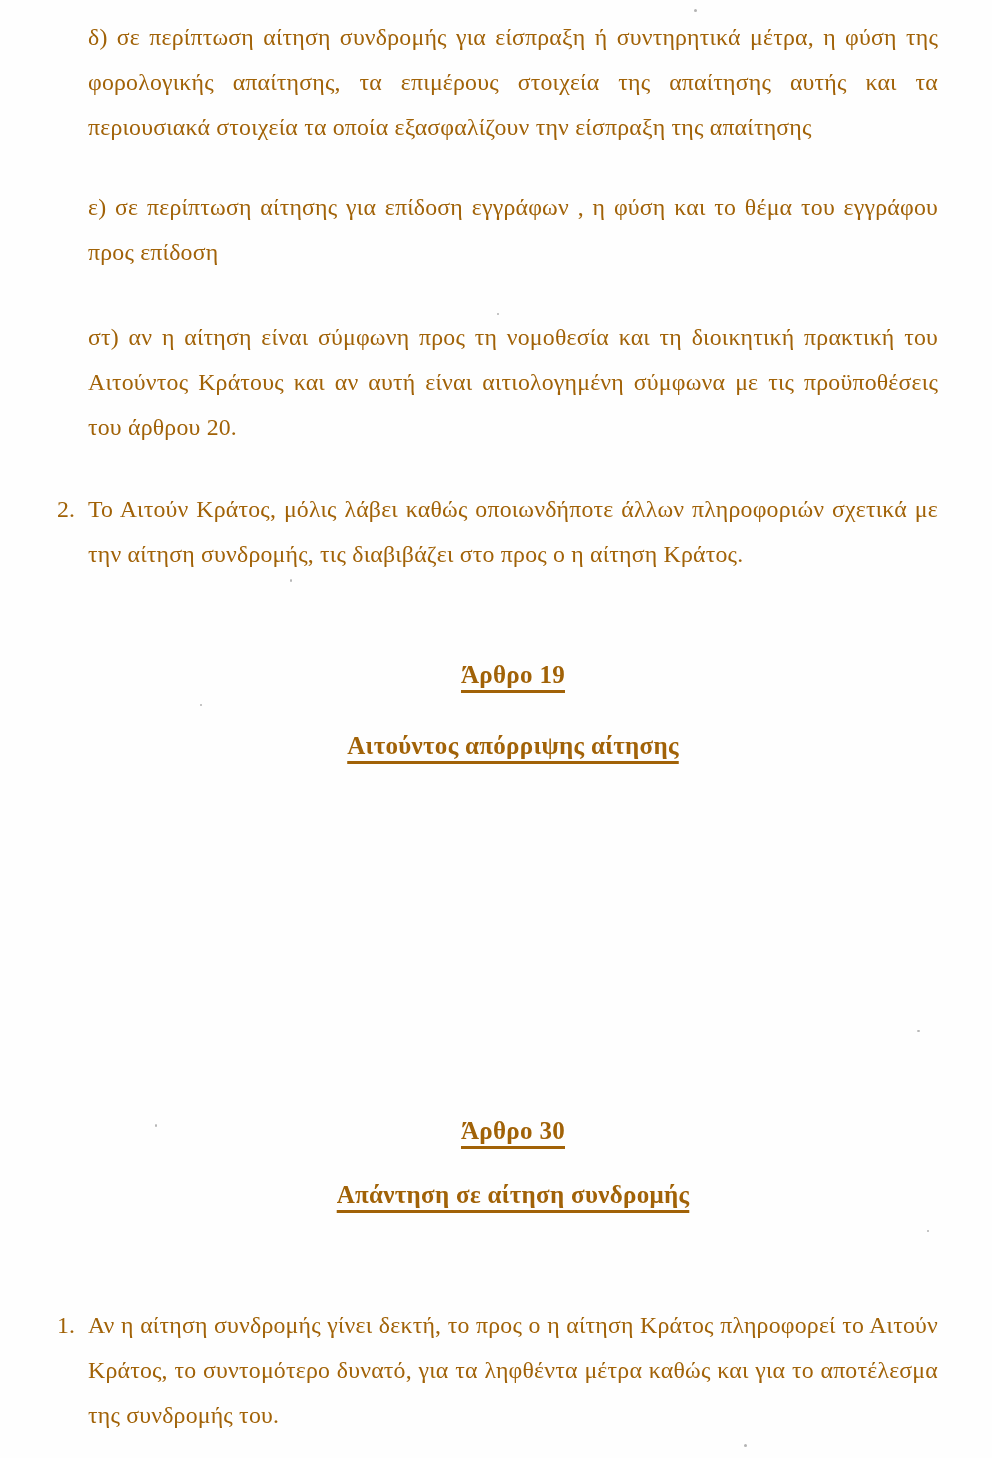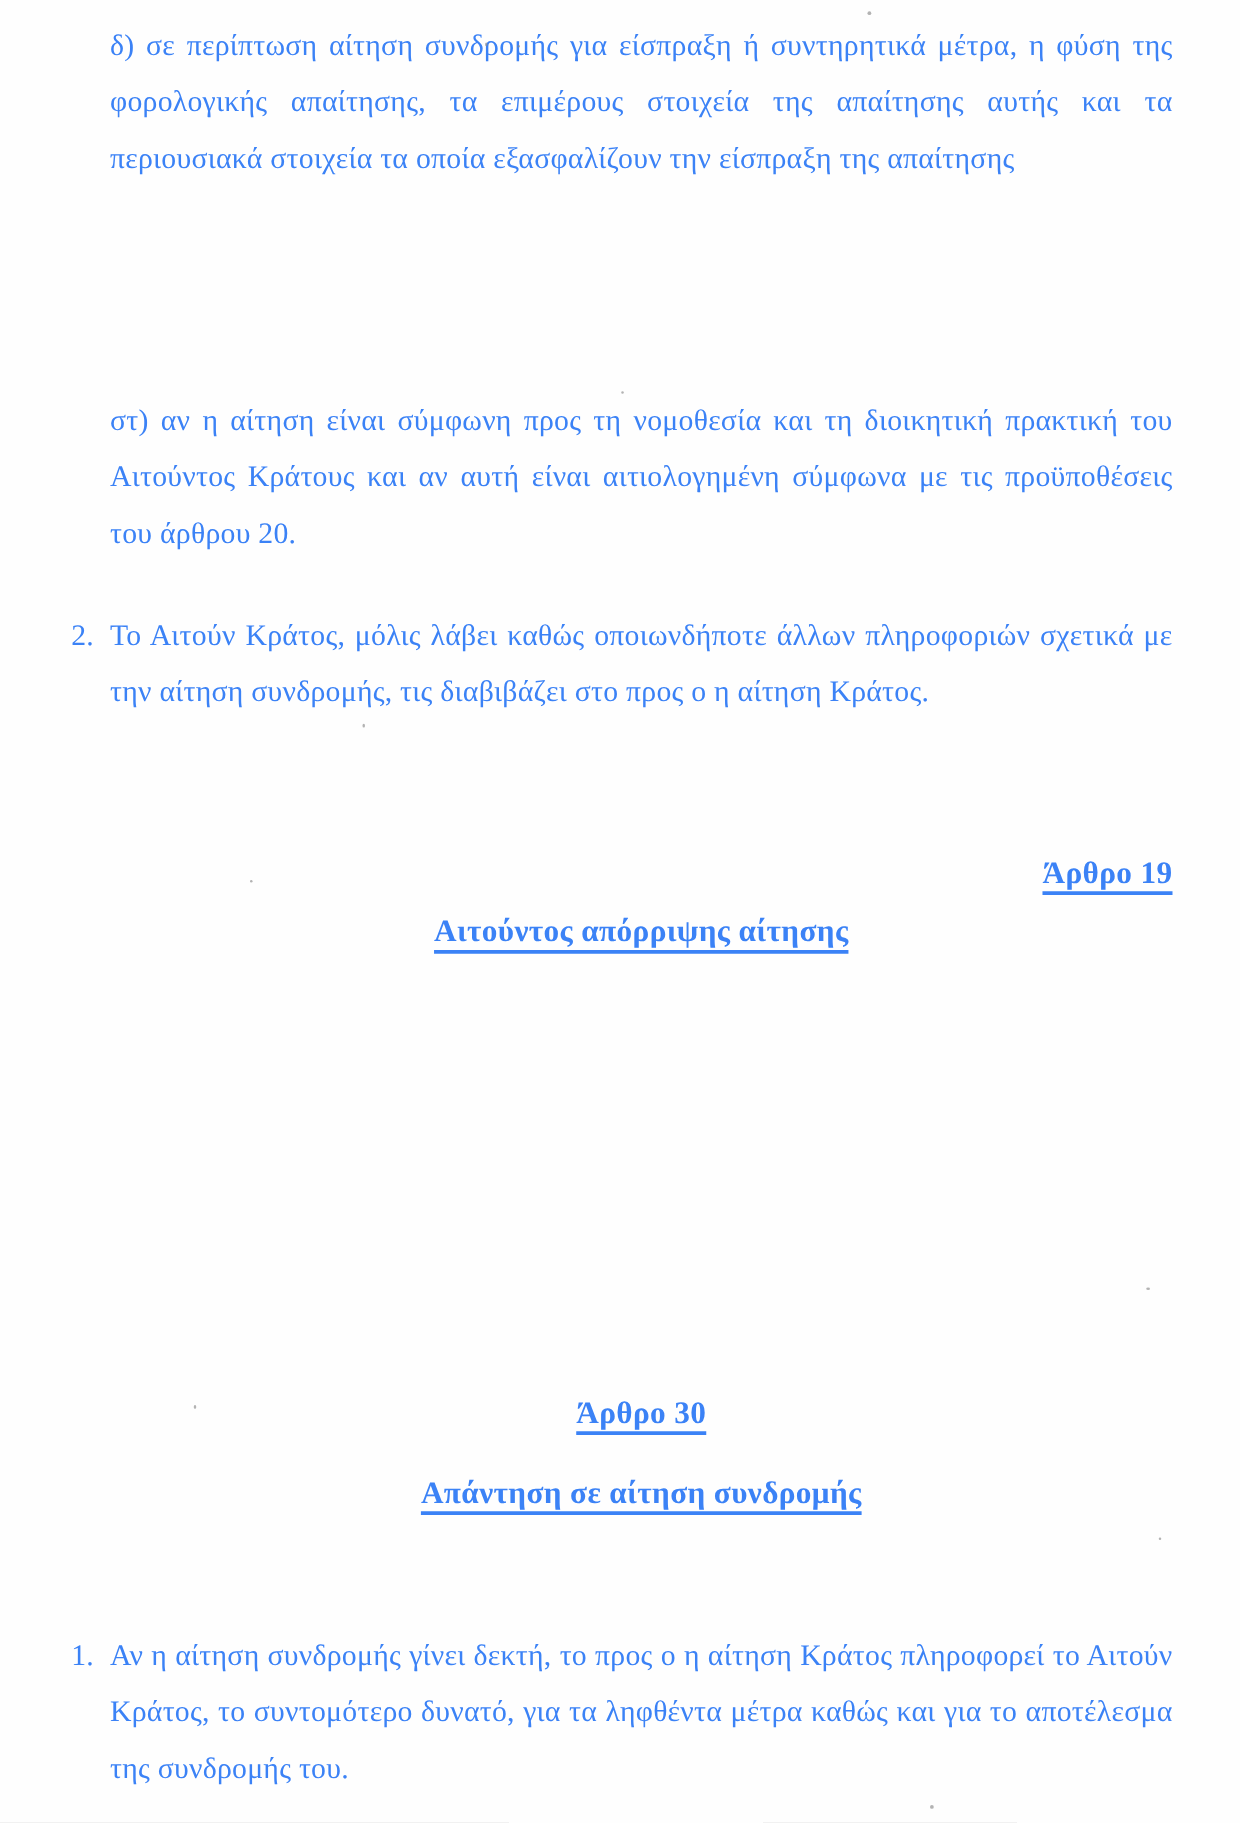--- a/index.html
+++ b/index.html
@@ -6,21 +6,21 @@
     margin: 0;
     padding: 0;
     background: #e8e8e8;
   }
   .page {
     position: relative;
     width: 992px;
     height: 1458px;
     margin: 0 auto;
     background: #fefefe;
-    color: #3b82f6;
+    color: #a16207;
     font-family: "Liberation Serif", "DejaVu Serif", serif;
     font-size: 23.8px;
     overflow: hidden;
   }
   
   .page * {
     -webkit-font-smoothing: antialiased;
   }
   .para {
     position: absolute;
@@ -69,29 +69,30 @@
     opacity: 0.65;
   }
 </style>
 </head>
 <body>
 
 <div class="page">
 
   <div class="para" style="top:15px;">δ) σε περίπτωση αίτηση συνδρομής για είσπραξη ή συντηρητικά μέτρα, η φύση της φορολογικής απαίτησης, τα επιμέρους στοιχεία της απαίτησης αυτής και τα περιουσιακά στοιχεία τα οποία εξασφαλίζουν την είσπραξη της απαίτησης</div>
 
+  <div class="para" style="top:185px;">ε) σε περίπτωση αίτησης για επίδοση εγγράφων , η φύση και το θέμα του εγγράφου προς επίδοση</div>
 
   <div class="para" style="top:315px;">στ) αν η αίτηση είναι σύμφωνη προς τη νομοθεσία και τη διοικητική πρακτική του Αιτούντος Κράτους  και αν αυτή είναι αιτιολογημένη σύμφωνα με τις προϋποθέσεις του άρθρου 20.</div>
 
   <div class="list-item" style="top:487px;">
     <span class="marker">2.</span>
     <span>Το Αιτούν Κράτος, μόλις λάβει καθώς οποιωνδήποτε άλλων πληροφοριών σχετικά με την αίτηση συνδρομής, τις διαβιβάζει στο προς ο η αίτηση Κράτος.</span>
   </div>
 
-  <div class="heading" style="top:676px;text-align:right;">
+  <div class="heading" style="top:652px;">
     <span class="u">Άρθρο 19</span>
   </div>
 
   <div class="heading" style="top:723px;">
     <span class="u">Αιτούντος απόρριψης αίτησης</span>
   </div>
 
 
   <div class="heading" style="top:1108px;">
     <span class="u">Άρθρο 30</span>

